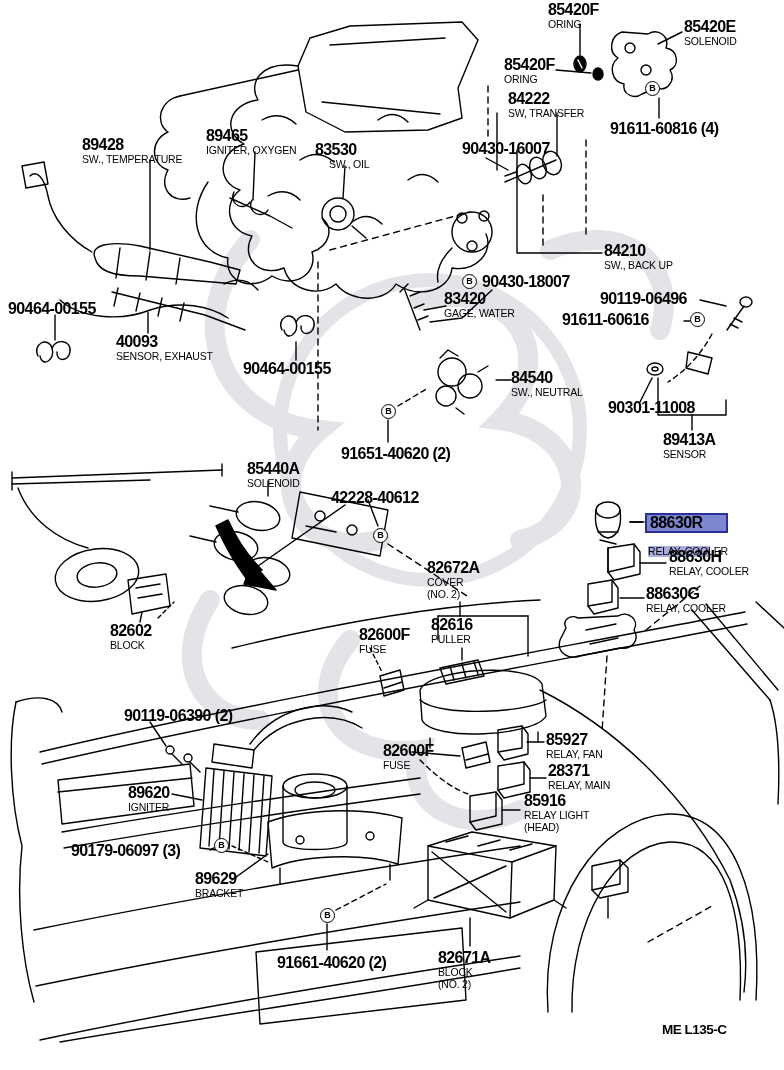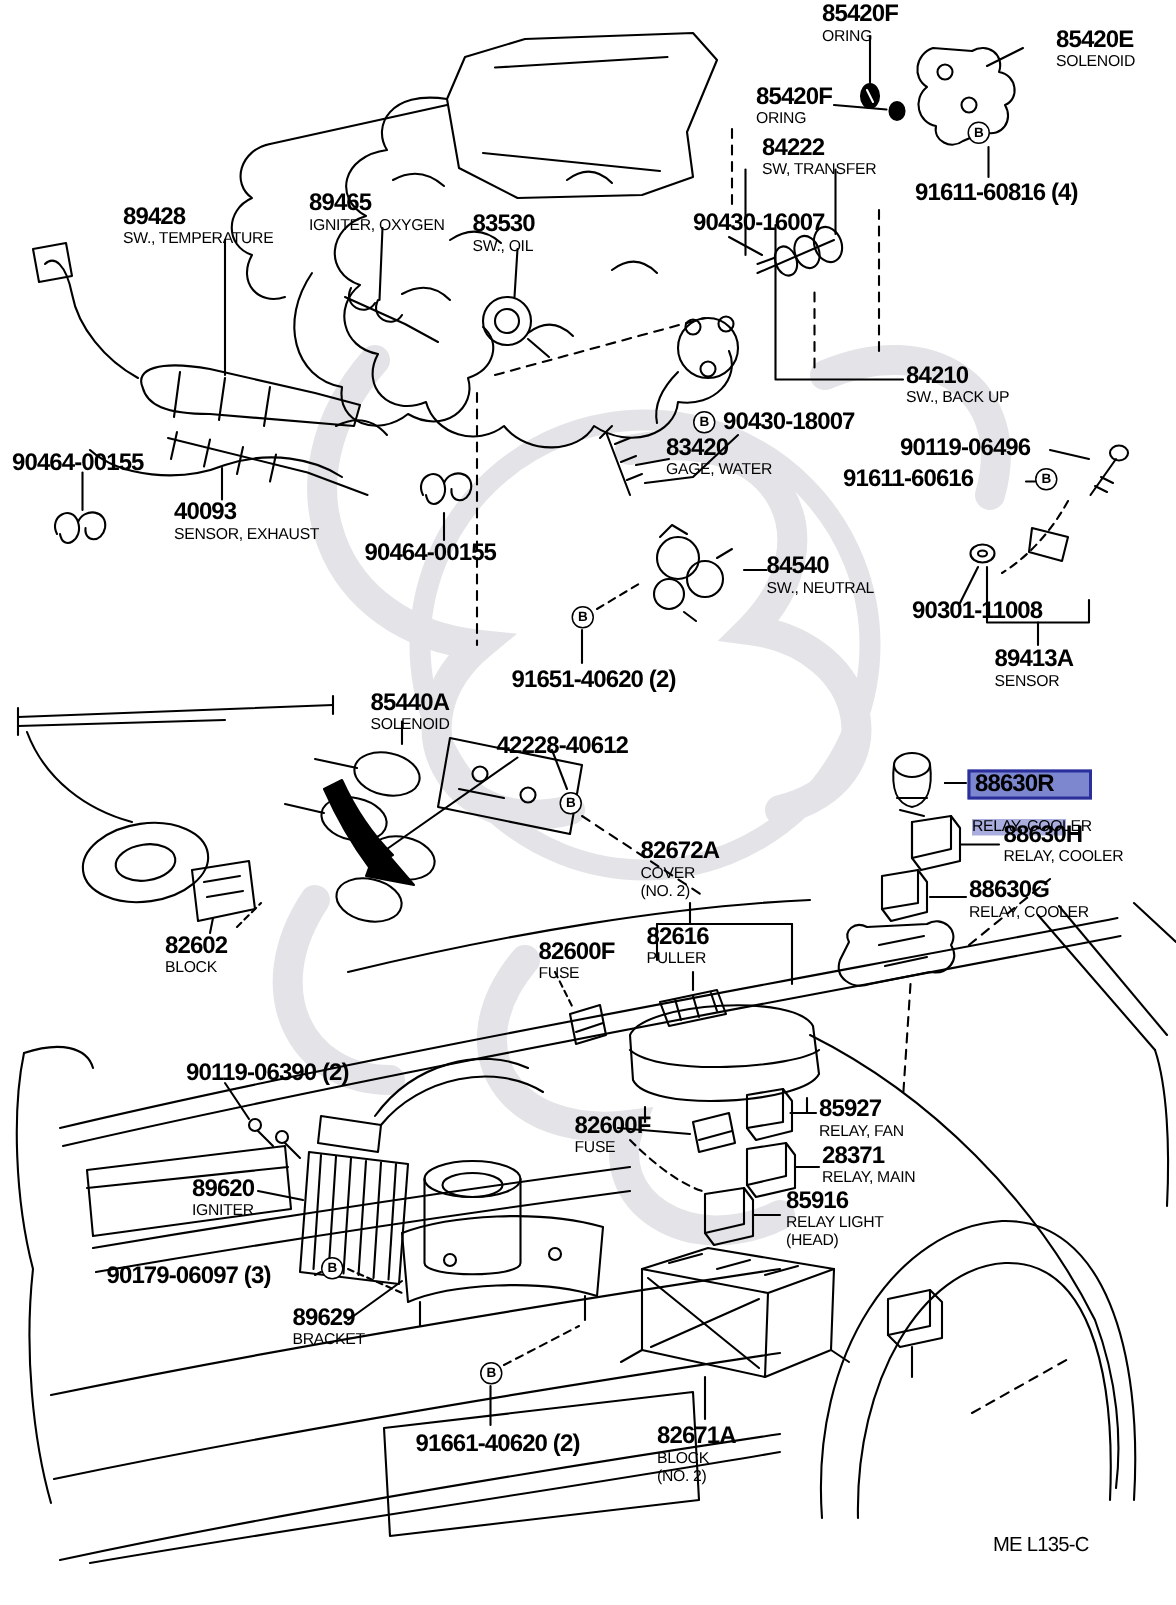--- a/index.html
+++ b/index.html
@@ -3,29 +3,29 @@
 <meta charset="utf-8">
 <style>
   html,body{margin:0;padding:0;background:#fff;}
   .stage{position:relative;width:784px;height:1070px;background:#fff;overflow:hidden;
          font-family:"Liberation Sans",sans-serif;color:#000;}
   .art{position:absolute;left:0;top:0;z-index:0;}
   .labels{position:absolute;left:0;top:0;width:784px;height:1070px;z-index:2;}
   .lbl{position:absolute;white-space:nowrap;line-height:1;}
   .lbl b{display:block;font-size:16px;font-weight:700;letter-spacing:-0.6px;}
   .lbl i{display:block;font-style:normal;font-size:10.5px;font-weight:400;letter-spacing:-0.2px;margin-top:1px;}
-  .sub-indent i{}
+  .sub-indent i{margin-left:14px;}
   .hl b{background:#7d87cf;border:2px solid #2b2f9b;padding:0 3px;margin:-2px 0 13px -3px;}
   .hl i{background:linear-gradient(90deg,#a9aede 0 78%,rgba(0,0,0,0) 78%);}
   .bmark{position:absolute;width:13px;height:13px;border:1.6px solid #000;border-radius:50%;
          background:#fff;text-align:center;line-height:12px;font-size:9px;font-weight:700;z-index:1;}
   .note{position:absolute;white-space:nowrap;line-height:1.15;}
   .note b{display:block;font-size:15.5px;font-weight:700;letter-spacing:-0.4px;}
   .note i{display:block;font-style:normal;font-size:10.5px;font-weight:700;}
-  .footer-code{position:absolute;font-size:13.5px;font-weight:400;letter-spacing:-0.5px;}
+  .footer-code{position:absolute;font-size:13.5px;font-weight:700;letter-spacing:-0.5px;}
 </style>
 </head>
 <body>
 
 <div class="stage">
 
   <svg class="art" width="784" height="1070" viewBox="0 0 784 1070">
     <g stroke="#e4e4e8" stroke-width="20" fill="none" stroke-linecap="round">
       <path d="M250,240 C180,320 220,420 320,430 C260,480 300,560 380,540"></path>
       <path d="M420,300 C520,280 560,360 500,420 C580,430 600,520 520,540"></path>
@@ -301,21 +301,21 @@
       <path d="M630,522 L644,522"></path>
     </g>
   </svg>
 
   <div class="labels">
 
     <div class="lbl" style="left:548px;top:2px">
         <b>85420F</b>
         <i>ORING</i>
       </div>
-    <div class="lbl" style="left:704px;top:19px">
+    <div class="lbl" style="left:684px;top:19px">
         <b>85420E</b>
         <i>SOLENOID</i>
       </div>
     <div class="lbl" style="left:504px;top:57px">
         <b>85420F</b>
         <i>ORING</i>
       </div>
     <div class="lbl" style="left:508px;top:91px">
         <b>84222</b>
         <i>SW, TRANSFER</i>

